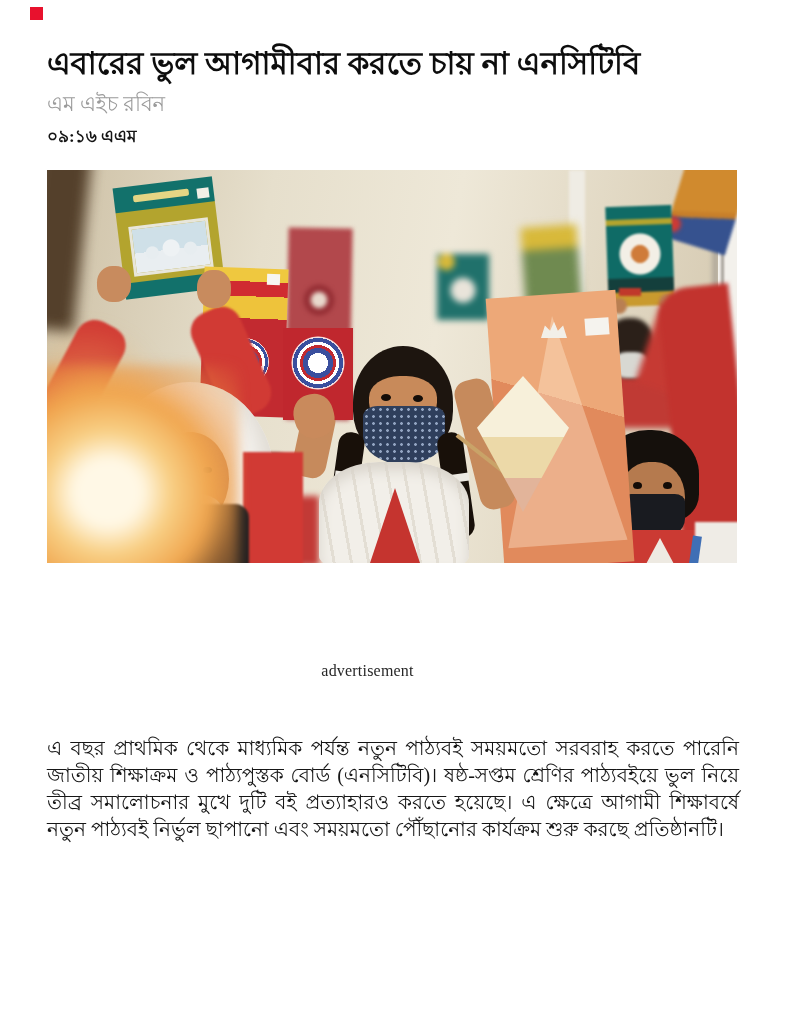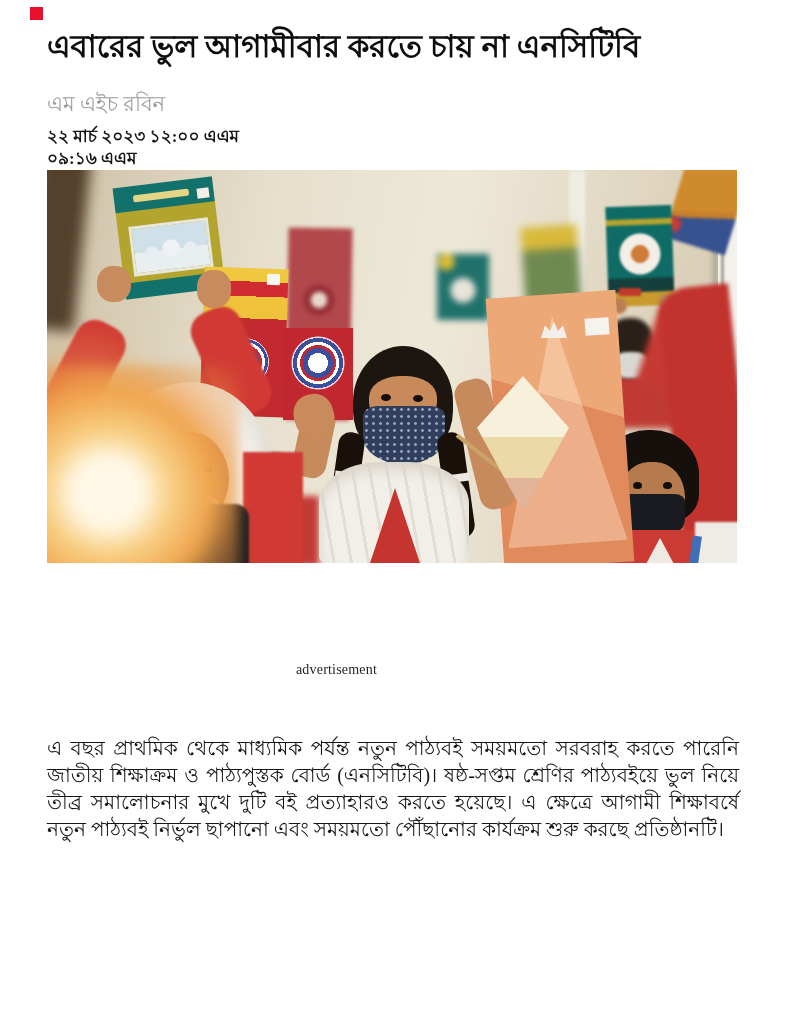--- a/index.html
+++ b/index.html
@@ -2,29 +2,29 @@
 <html lang="bn"><head>
 <meta charset="utf-8">
 <style>
   html,body{margin:0;padding:0;}
   body{
     width:791px;height:1024px;position:relative;background:#ffffff;
     font-family:"Liberation Serif", serif;overflow:hidden;
   }
   .logo-mark{position:absolute;left:30px;top:7px;width:13px;height:13px;background:#e8112d;}
   .headline{
-    position:absolute;left:47px;top:27px;width:700px;margin:0;
+    position:absolute;left:47px;top:44px;width:700px;margin:0;
     font-size:31px;line-height:1.3;font-weight:700;color:#0d0d0d;
   }
   .meta{position:absolute;left:47px;top:88px;width:400px;}
   .author{font-size:21px;color:#9b9b9b;margin:0 0 3px 0;}
   .dateline{font-size:17px;color:#141414;line-height:22px;margin:0;font-weight:600;}
   .ad-label{
     position:absolute;left:0;top:662px;width:673px;text-align:center;
-    font-size:14px;color:#262626;letter-spacing:.2px;
+    font-size:16px;color:#262626;letter-spacing:.2px;padding-left:31px;
   }
   .body-text{position:absolute;left:47px;top:691px;width:692px;margin-top:44px;}
   .body-text p{
     margin:0 0 13px 0;font-size:20px;line-height:27px;color:#161616;
     text-align:justify;
   }
 
   
   .photo{
     position:absolute;left:47px;top:170px;width:690px;height:393px;overflow:hidden;
@@ -156,21 +156,20 @@
 </style>
 </head>
 <body>
 
 <div class="logo-mark"></div>
 
 <h1 class="headline" lang="bn">এবারের ভুল আগামীবার করতে চায় না এনসিটিবি</h1>
 
 <div class="meta">
   <p class="author" lang="bn">এম এইচ রবিন</p>
-  <p class="dateline" lang="bn">২২ মার্চ ২০২৩ ১২:০০ এএম</p>
   <p class="dateline" lang="bn">০৯:১৬ এএম</p>
 </div>
 
 <div class="photo">
   <div class="p-dark-tl"></div>
   <div class="p-frame-r"></div>
   <div class="p-win-r"></div>
   <div class="p-win-line"></div>
   <div class="p-win-mid"></div>
 

